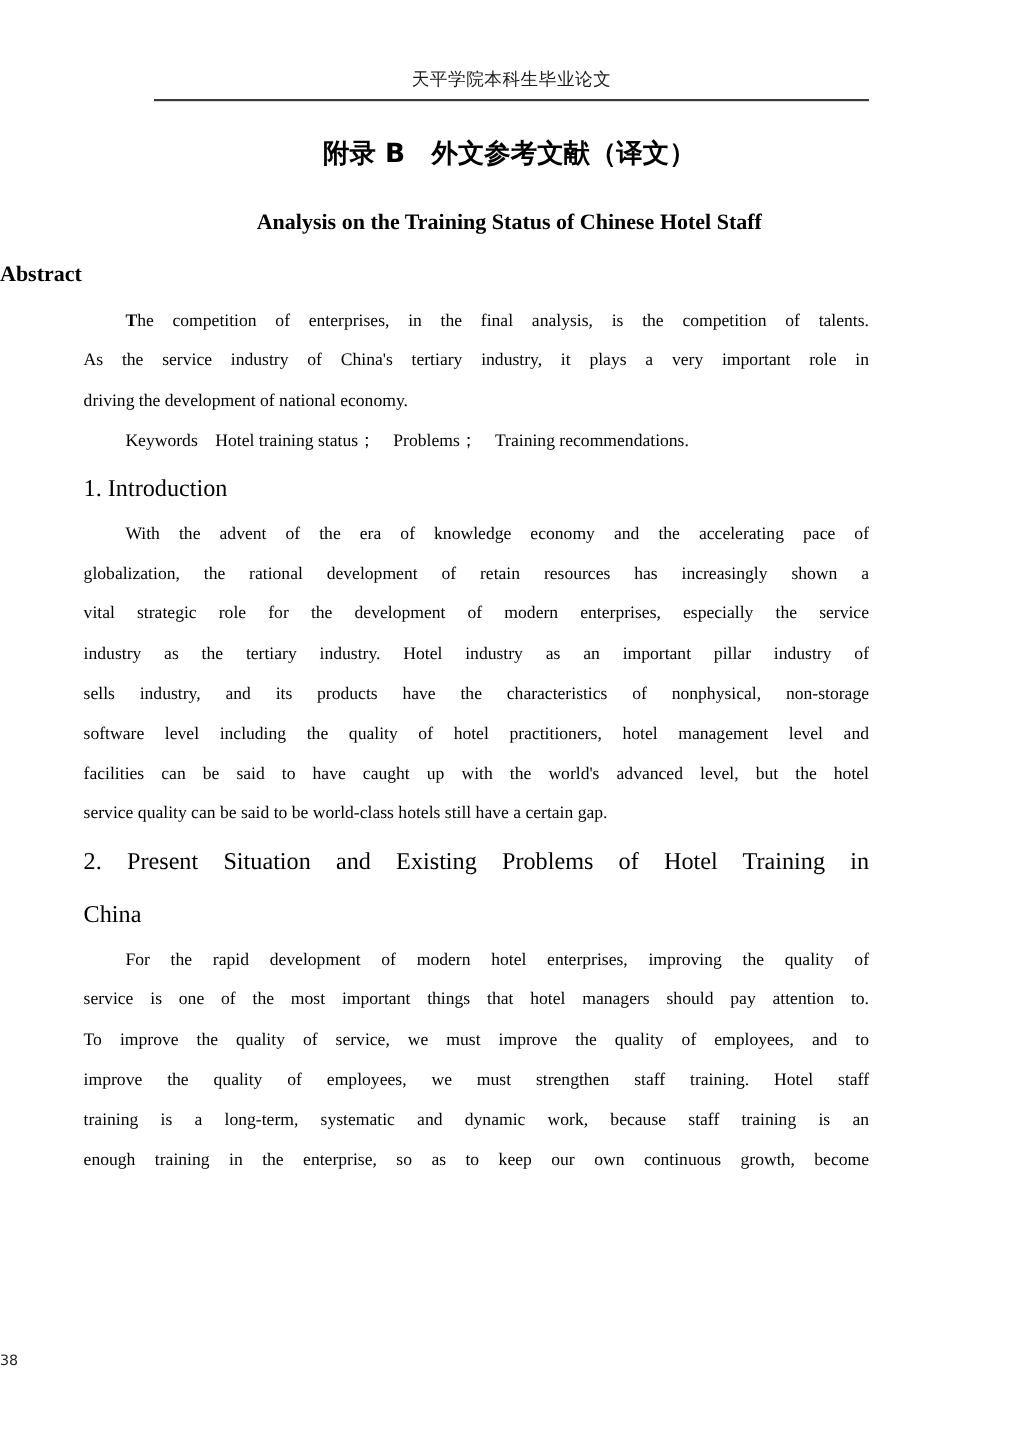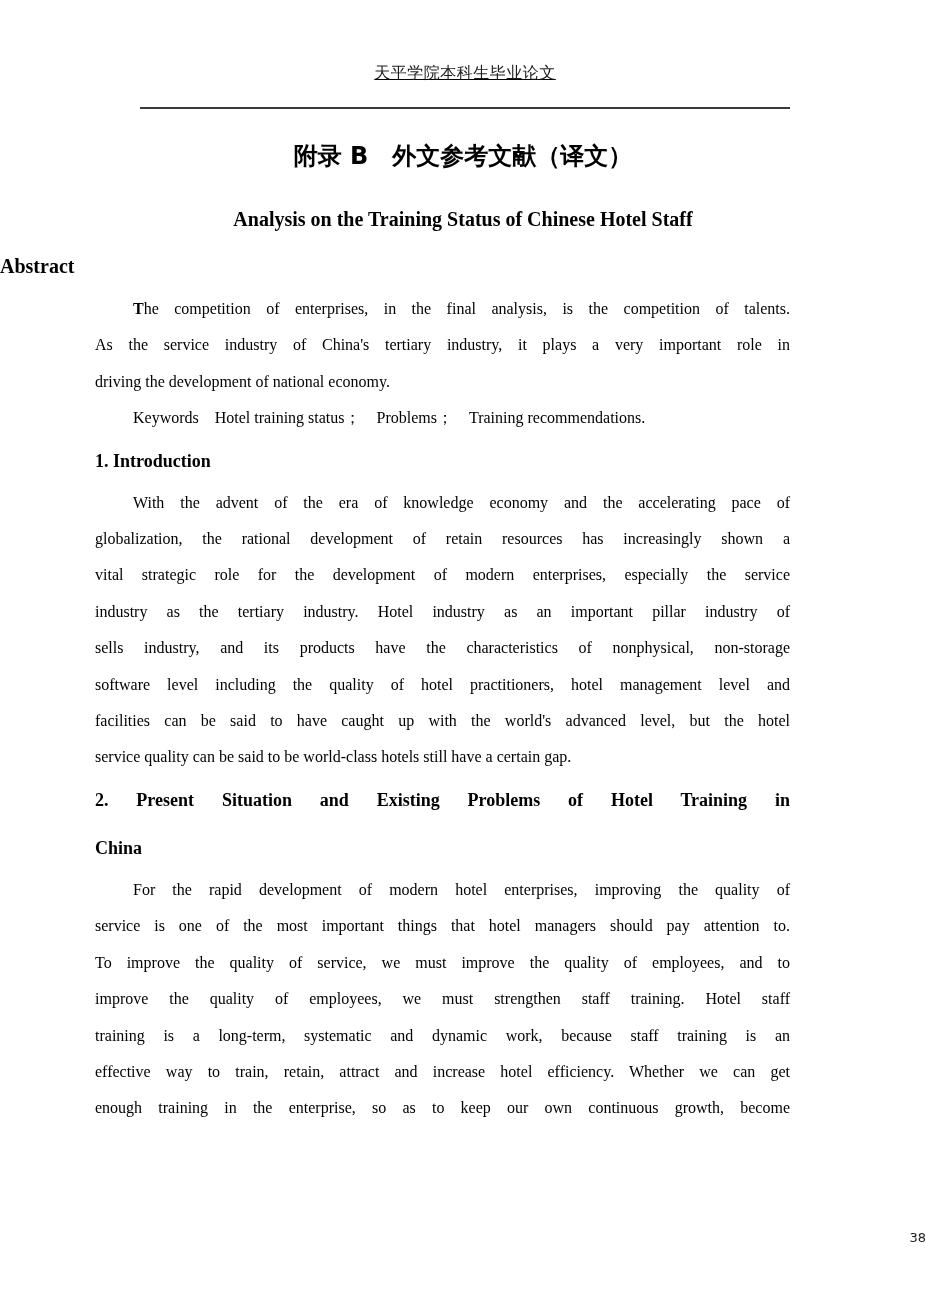--- a/index.html
+++ b/index.html
@@ -9,24 +9,23 @@
     height:1309px;
     background:#ffffff;
     color:#000;
     overflow:hidden;
     font-family:"Liberation Serif", serif;
   }
   
   .header {
     margin:0 136px 0 140px;
     padding-top:62px;
-    padding-bottom:23px;
+    padding-bottom:6px;
     border-bottom:2px solid #3b3b3b;
     text-align:center;
-    text-decoration:underline;
   }
   .header-text {
     font-size:16px;
     line-height:22px;
     letter-spacing:0.5px;
     color:#1a1a1a;
   }
   
   .appendix-title {
     margin:32px 10px 0;
@@ -45,57 +44,56 @@
   }
   .abstract-title {
     margin:20px 0 0;
     text-align:left;
     font-weight:bold;
     font-size:20px;
     line-height:26px;
   }
   
   .content {
-    margin:12px 136px 0 95px;
+    margin:12px 136px 0 76px;
     font-size:16px;
   }
   .paragraph .line,
   .keywords {
     line-height:36.4px;
     text-align:justify;
     text-align-last:justify;
   }
   .paragraph .line.last { text-align-last:left; }
   .line.indent { text-indent:38px; }
   .keywords {
     text-indent:38px;
     text-align:left;
     text-align-last:left;
   }
   .heading .line {
-    font-weight:bold;
-    font-size:18px;
+    font-weight:normal;
+    font-size:22px;
     line-height:48px;
     text-align:justify;
     text-align-last:justify;
   }
   .heading .line.last { text-align-last:left; }
   .lead { font-weight:bold; }
   
   .footer {
     position:absolute;
     top:1230px;
     left:0;
     right:0;
-    text-align:right;
+    text-align:left;
     font-family:"DejaVu Sans", sans-serif;
     font-size:13px;
     line-height:16px;
     color:#222;
-    padding-left:28px;
   }
 </style>
 </head>
 <body>
 
 <div class="page">
 
   <div class="header">
     <div class="header-text">天平学院本科生毕业论文</div>
   </div>
@@ -129,21 +127,20 @@
       <div class="heading">
         <div class="line">2. Present Situation and Existing Problems of Hotel Training in</div>
         <div class="line last">China</div>
       </div>
       <div class="paragraph">
         <div class="line indent">For the rapid development of modern hotel enterprises, improving the quality of</div>
         <div class="line">service is one of the most important things that hotel managers should pay attention to.</div>
         <div class="line">To improve the quality of service, we must improve the quality of employees, and to</div>
         <div class="line">improve the quality of employees, we must strengthen staff training. Hotel staff</div>
         <div class="line">training is a long-term, systematic and dynamic work, because staff training is an</div>
-        <div class="line">effective way to train, retain, attract and increase hotel efficiency. Whether we can get</div>
         <div class="line">enough training in the enterprise, so as to keep our own continuous growth, become</div>
       </div>
     </div>
 
   <div class="footer">
     <span>38</span>
   </div>
 
 </div>
 

